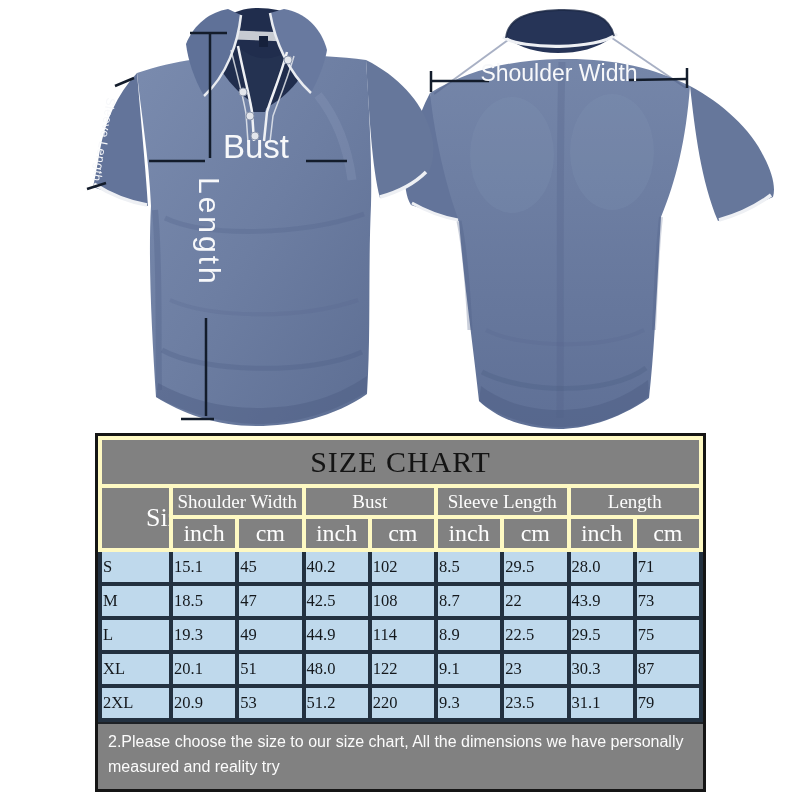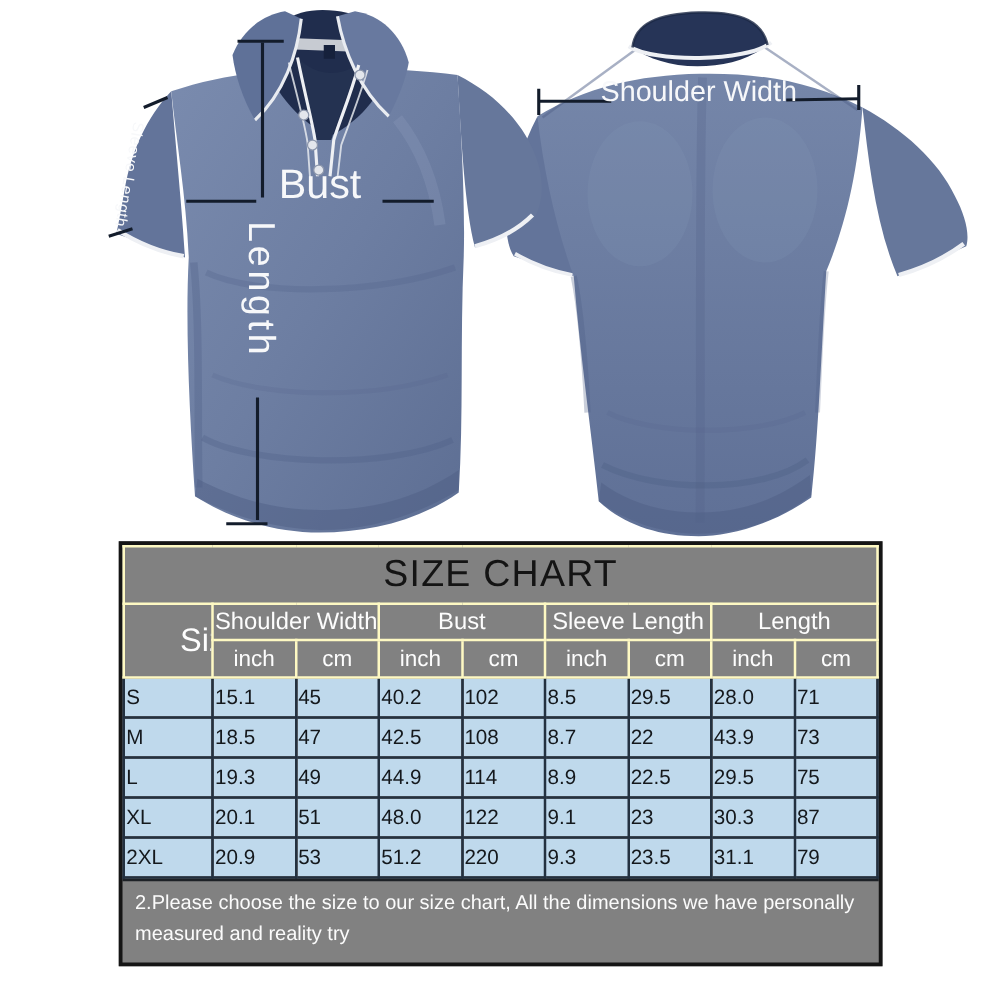--- a/index.html
+++ b/index.html
@@ -4,26 +4,26 @@
 <style>
   html,body{margin:0;padding:0;width:800px;height:800px;background:#ffffff;overflow:hidden;}
   #stage{position:relative;width:800px;height:800px;background:#ffffff;font-family:"Liberation Sans",sans-serif;}
   #diagram{position:absolute;left:0;top:0;}
   svg text{font-family:"Liberation Sans",sans-serif;fill:#f7f8fa;}
   .meas{stroke:#131c2b;stroke-width:2.5;}
   
   #chart-wrap{position:absolute;left:95px;top:433px;width:611px;box-sizing:border-box;
       border:3px solid #151515;background:#818181;}
   table.tbl{border-collapse:collapse;width:100%;table-layout:fixed;}
-  .tbl th,.tbl td{border:2px solid #fef9c3;vertical-align:middle;
-      overflow:hidden;white-space:nowrap;}
+  .tbl th,.tbl td{border:4px solid #fef9c3;vertical-align:middle;
+      overflow:hidden;white-space:nowrap;font-family:Liberation Serif, serif;}
   .title-cell{height:42px;font-size:30px;font-weight:500;color:#141414;letter-spacing:1px;}
   .size-th{font-size:26px;font-weight:400;color:#fdfdfd;padding-left:44px;}
   .group-th{height:25px;font-size:19px;font-weight:400;color:#fdfdfd;}
-  .unit-th{height:26px;font-size:18px;font-weight:400;color:#fdfdfd;}
+  .unit-th{height:26px;font-size:24px;font-weight:400;color:#fdfdfd;}
   .tbl td{height:28px;font-size:16.5px;color:#14181c;background:#bfd9ec;border-color:#233140;}
   #notes{border-top:2px solid #1d2126;padding:5px 10px 9px 10px;color:#fbfbfb;
       font-size:16px;line-height:1.58;}
 </style>
 </head>
 <body>
 
 <div id="stage">
 
   <svg id="diagram" width="800" height="435" viewBox="0 0 800 435">

